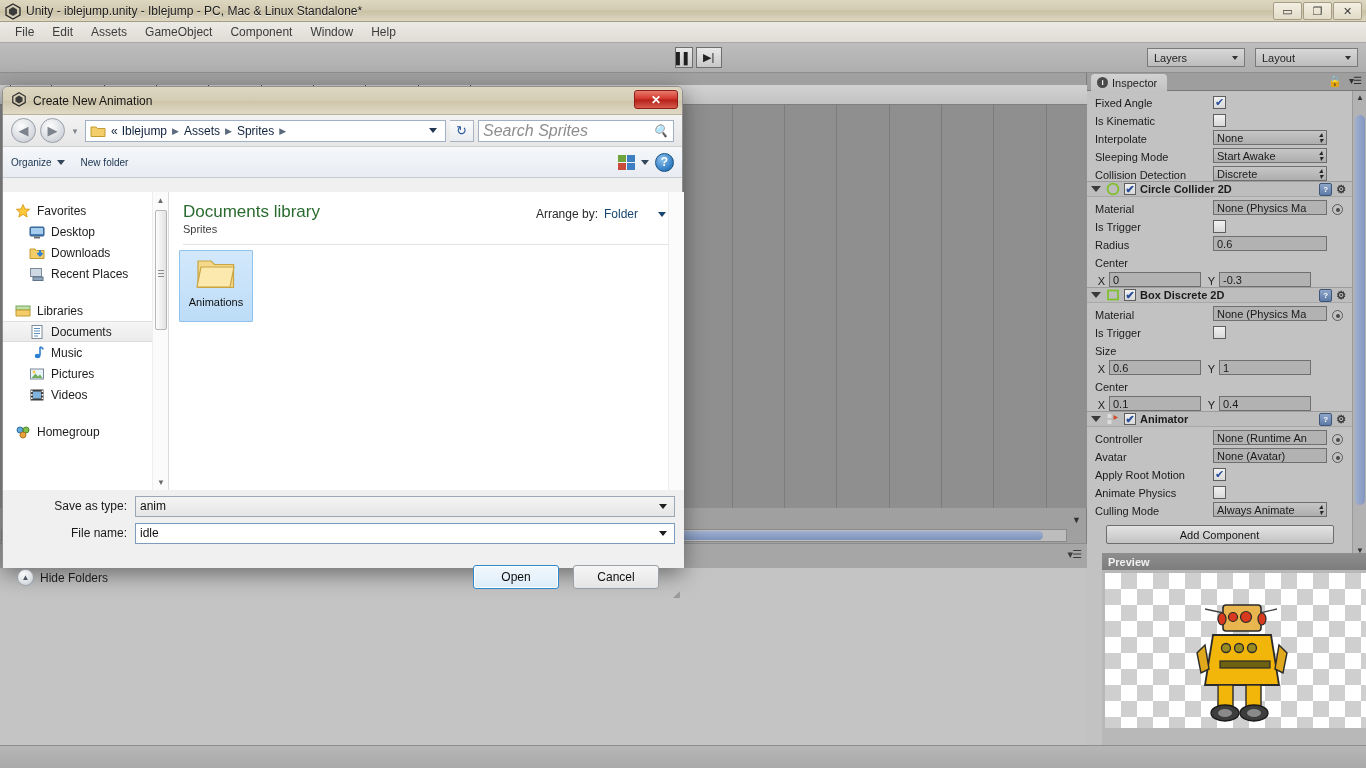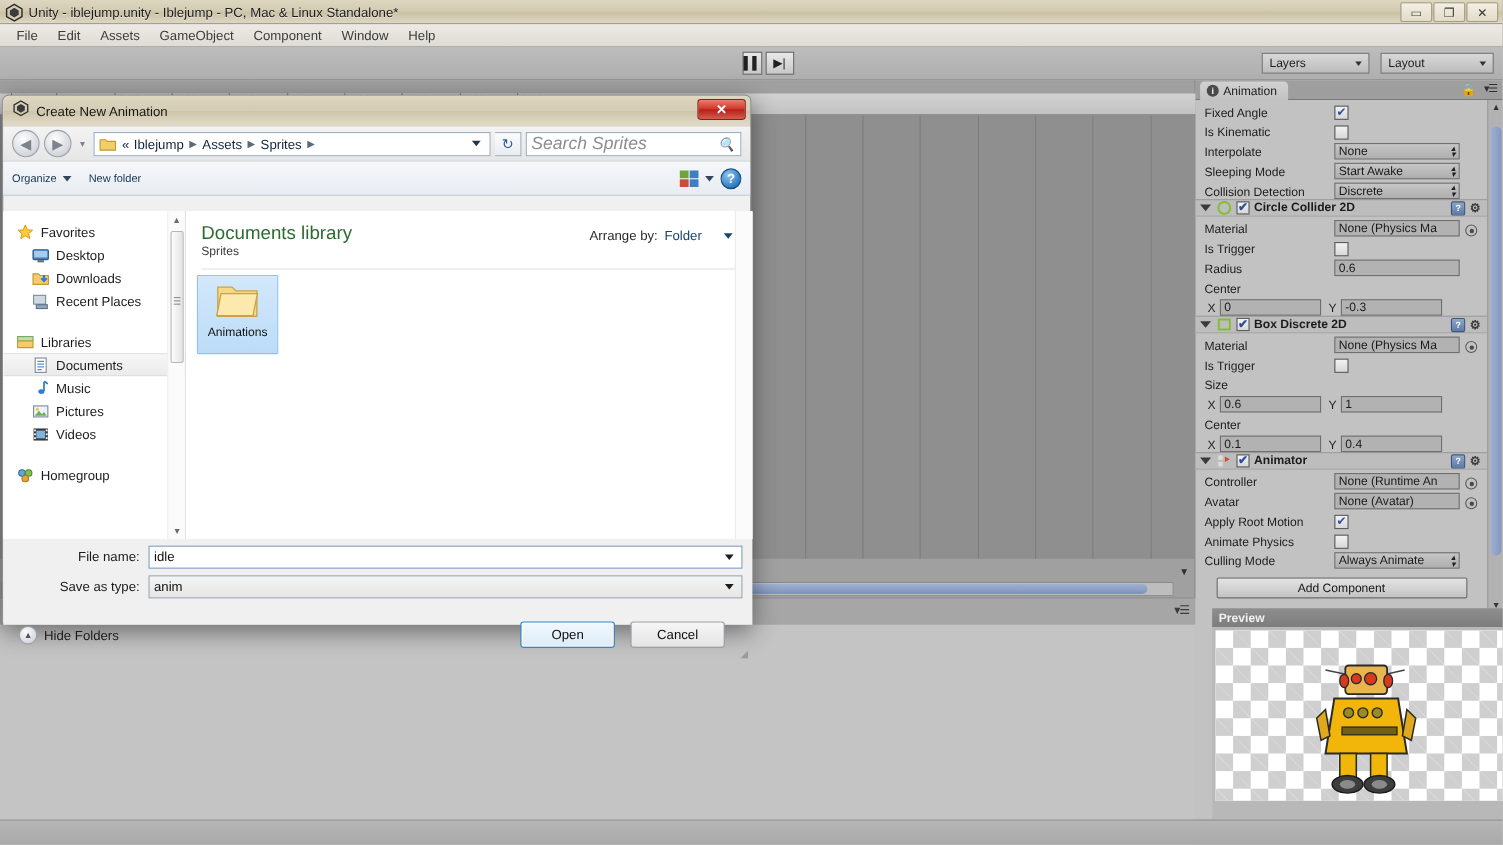--- a/index.html
+++ b/index.html
@@ -433,21 +433,21 @@
       <div class="anim-bottom-bar">
         <div class="hamburger">▾☰</div>
       </div>
       <div class="anim-lower"></div>
     </div>
 
     <div class="inspector">
       <div class="insp-tabrow">
         <div class="insp-tab">
           <span class="i-badge">i</span>
-          <span>Animation</span>
+          <span>Inspector</span>
         </div>
         <span style="position:absolute;right:24px;top:2px;font-size:11px;color:#3c3c3c;">🔒</span>
         <span style="position:absolute;right:5px;top:2px;font-size:10px;color:#2f2f2f;letter-spacing:-1px;">▾☰</span>
       </div>
 
       <div class="insp-body">
 
         <div class="prop-row">
           <span class="prop-label">Fixed Angle</span>
           <span class="chk on"></span>
@@ -857,33 +857,33 @@
               </span>
               <span class="file-label">Animations</span>
             </div>
           </div>
           <div class="file-scroll"></div>
         </div>
       </div>
 
       <div class="dlg-form">
         <div class="form-row">
+          <span class="form-label">Save as type:</span>
+          <span class="combo grey">
+            <span>anim</span>
+            <i class="tri"></i>
+          </span>
+        </div>
+        <div class="form-row">
           <span class="form-label">File name:</span>
           <span class="combo">
             <span>idle</span>
             <i class="tri"></i>
           </span>
         </div>
-        <div class="form-row">
-          <span class="form-label">Save as type:</span>
-          <span class="combo grey">
-            <span>anim</span>
-            <i class="tri"></i>
-          </span>
-        </div>
       </div>
 
       <div class="dlg-footer">
         <div class="hide-folders">
           <span class="hf-circle">▲</span>
           <span>Hide Folders</span>
         </div>
         <div class="btn primary">Open</div>
         <div class="btn normal">Cancel</div>
         <div class="resize-grip">◢</div>

